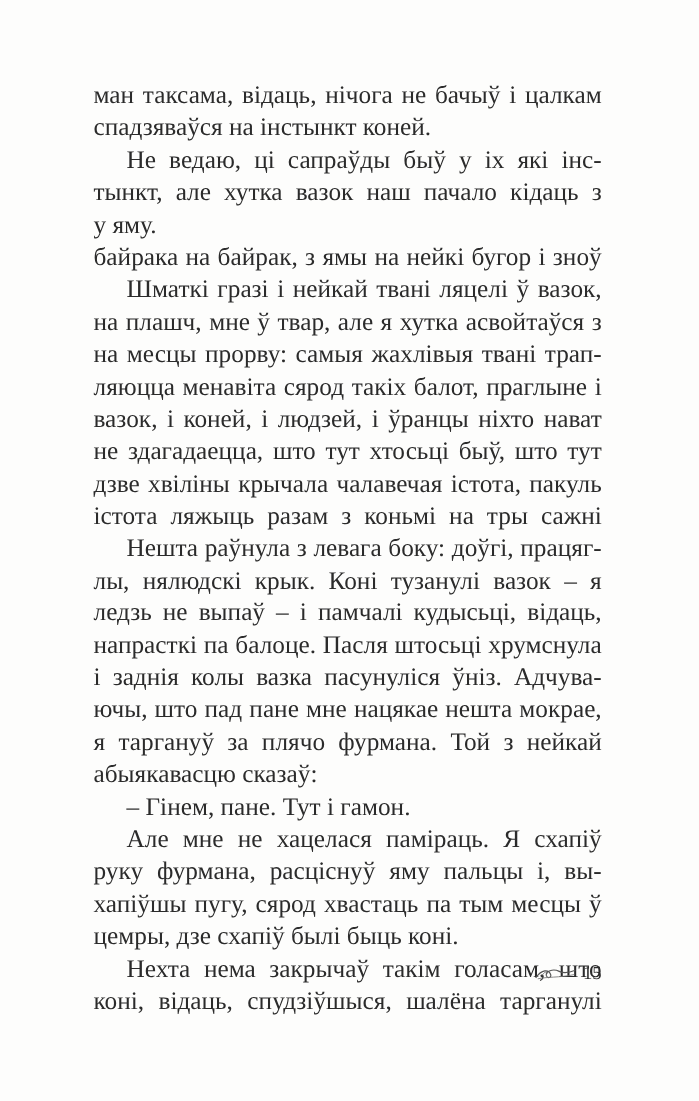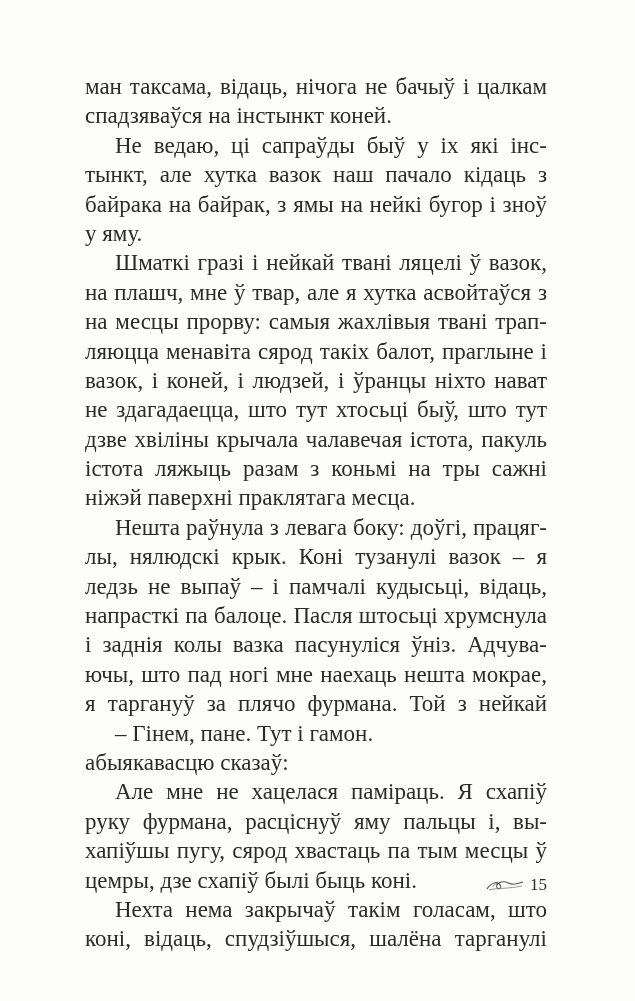--- a/index.html
+++ b/index.html
@@ -25,40 +25,39 @@
     .ornament { width: 40px; height: 16px; }
   </style>
 </head>
 <body>
 
 <div class="page-body" id="body">
     <span class="line">ман таксама, відаць, нічога не бачыў і цалкам</span>
     <span class="line last">спадзяваўся на інстынкт коней.</span>
     <span class="line indent">Не ведаю, ці сапраўды быў у іх які інс-</span>
     <span class="line">тынкт, але хутка вазок наш пачало кідаць з</span>
+    <span class="line last">у яму.</span>
     <span class="line">байрака на байрак, з ямы на нейкі бугор і зноў</span>
-    <span class="line last">у яму.</span>
     <span class="line indent">Шматкі гразі і нейкай твані ляцелі ў вазок,</span>
     <span class="line">на плашч, мне ў твар, але я хутка асвойтаўся з</span>
     <span class="line">на месцы прорву: самыя жахлівыя твані трап-</span>
     <span class="line">ляюцца менавіта сярод такіх балот, праглыне і</span>
     <span class="line">вазок, і коней, і людзей, і ўранцы ніхто нават</span>
     <span class="line">не здагадаецца, што тут хтосьці быў, што тут</span>
     <span class="line">дзве хвіліны крычала чалавечая істота, пакуль</span>
     <span class="line">істота ляжыць разам з коньмі на тры сажні</span>
-    <span class="line last">ніжэй паверхні праклятага месца.</span>
     <span class="line indent">Нешта раўнула з левага боку: доўгі, працяг-</span>
     <span class="line">лы, нялюдскі крык. Коні тузанулі вазок – я</span>
     <span class="line">ледзь не выпаў – і памчалі кудысьці, відаць,</span>
     <span class="line">напрасткі па балоце. Пасля штосьці хрумснула</span>
     <span class="line">і заднія колы вазка пасунуліся ўніз. Адчува-</span>
-    <span class="line">ючы, што пад ногі мне наехаць нешта мокрае,</span>
+    <span class="line">ючы, што пад пане мне нацякае нешта мокрае,</span>
     <span class="line">я таргануў за плячо фурмана. Той з нейкай</span>
+    <span class="line last">абыякавасцю сказаў:</span>
     <span class="line indent last">– Гінем, пане. Тут і гамон.</span>
-    <span class="line last">абыякавасцю сказаў:</span>
     <span class="line indent">Але мне не хацелася паміраць. Я схапіў</span>
     <span class="line">руку фурмана, расціснуў яму пальцы і, вы-</span>
     <span class="line">хапіўшы пугу, сярод хвастаць па тым месцы ў</span>
     <span class="line last">цемры, дзе схапіў былі быць коні.</span>
     <span class="line indent">Нехта нема закрычаў такім голасам, што</span>
     <span class="line">коні, відаць, спудзіўшыся, шалёна тарганулі</span>
   </div>
 
 <div class="footer">
   <svg class="ornament" viewBox="0 0 40 16">

